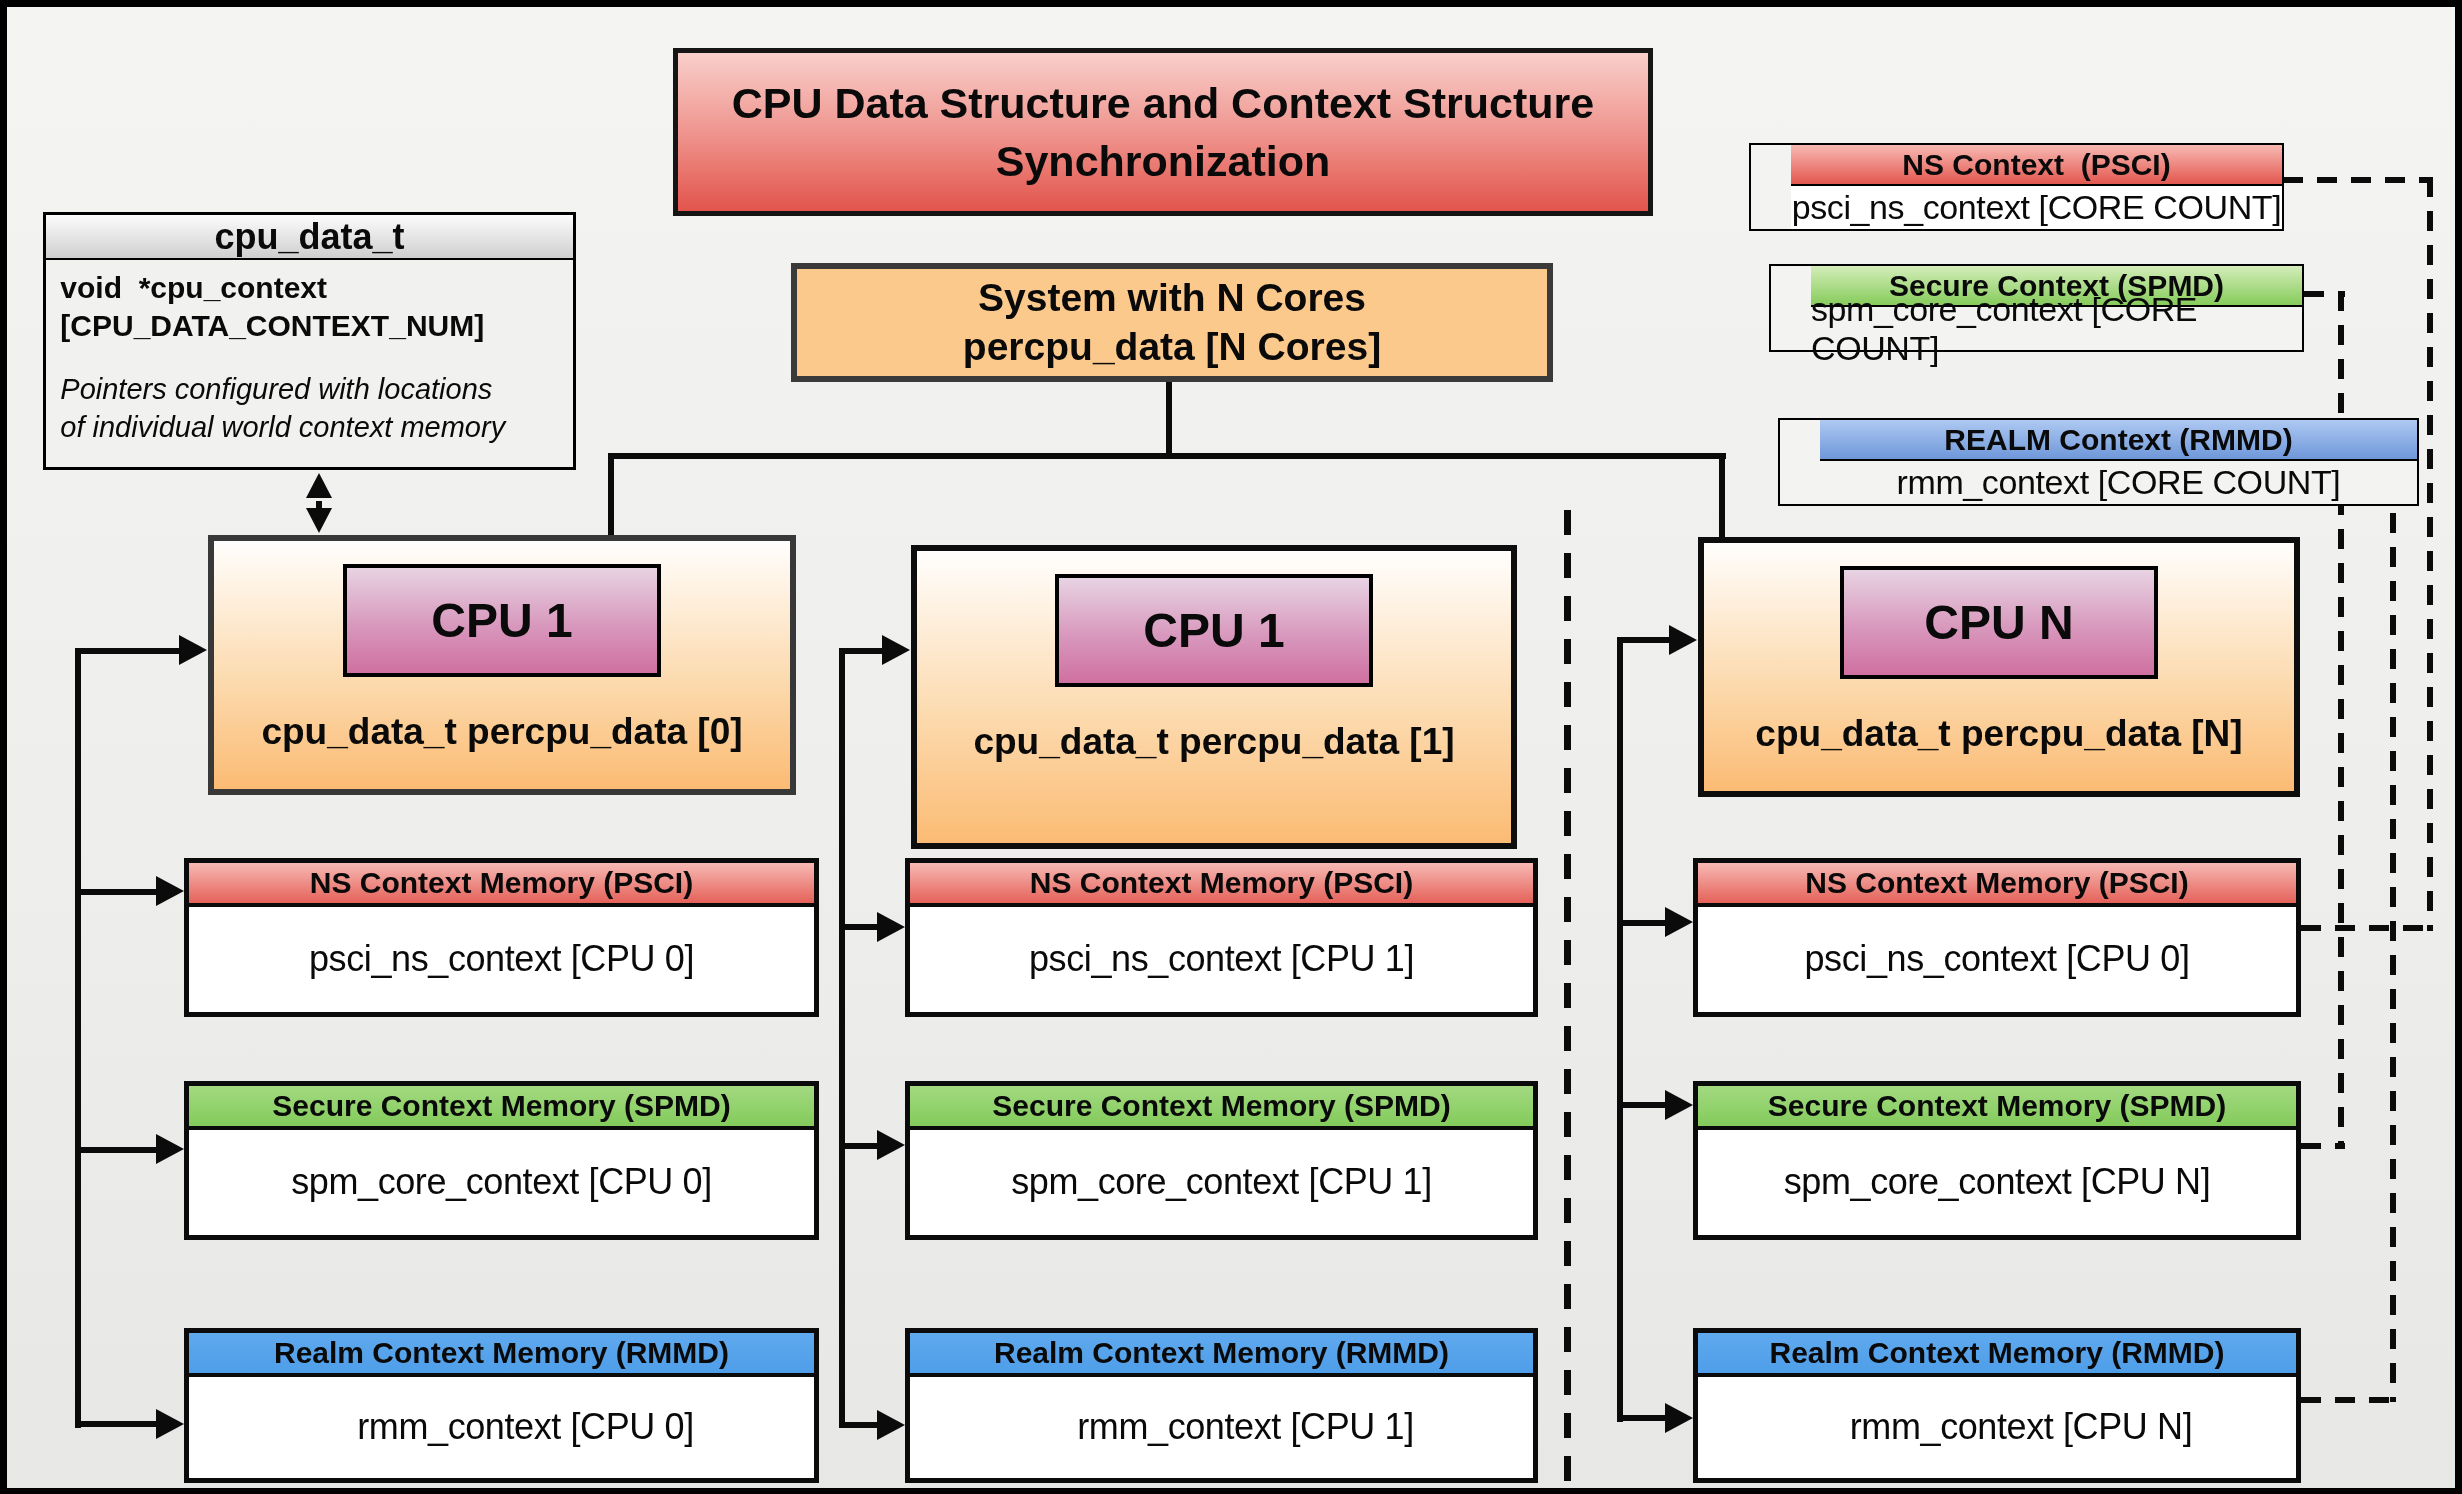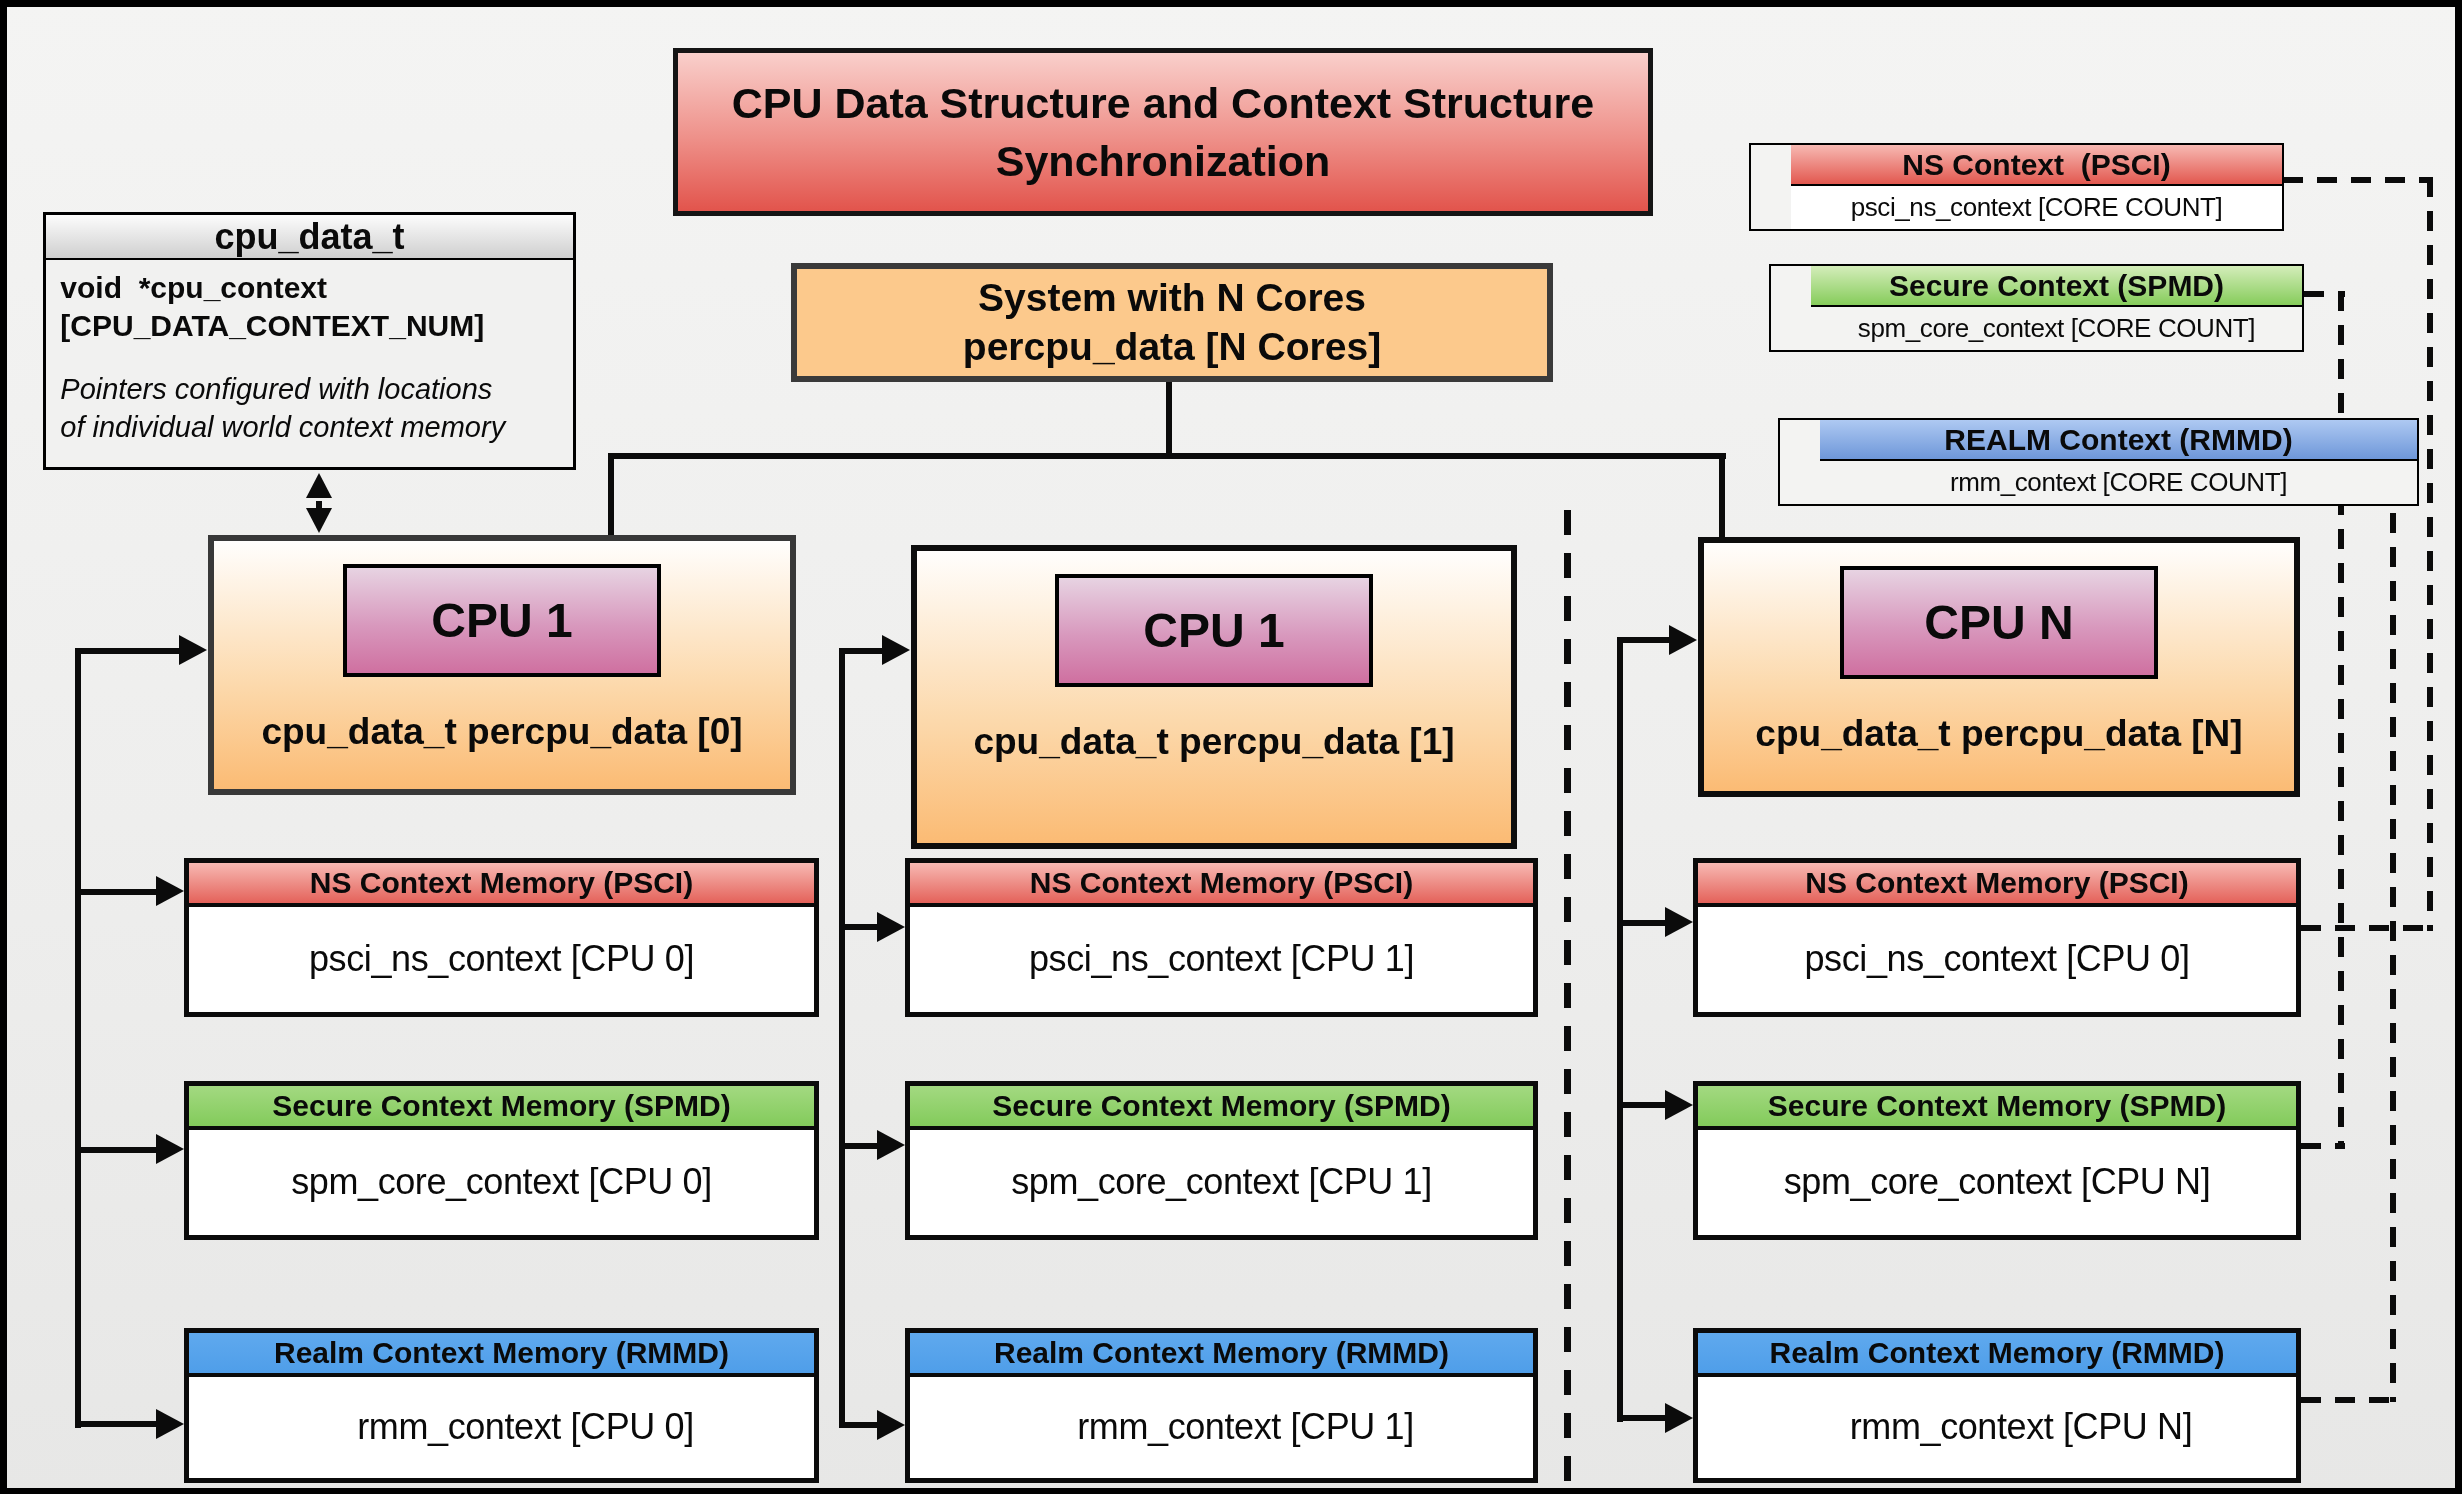--- a/index.html
+++ b/index.html
@@ -33,21 +33,21 @@
   .n-line{font-size:29px;font-style:italic;line-height:1.3;}
   .spacer30{height:27px;}
   
   .system{left:791px;top:263px;width:762px;height:119px;border:6.2px solid #3a3a3a;background:#fcc98c;
     display:flex;flex-direction:column;align-items:center;justify-content:center;gap:5.3px;
     font-size:39px;font-weight:bold;z-index:5;text-align:center;}
   
   .lg{border:2.7px solid #000;z-index:5;background:#f3f3f2;padding-left:40px;}
   .lg-hdr{height:39px;border-bottom:2.7px solid #000;display:flex;align-items:center;justify-content:center;
     font-size:30px;font-weight:bold;white-space:pre;}
-  .lg-bdy{height:43px;display:flex;align-items:center;justify-content:center;font-size:26px;letter-spacing:-0.4px;}
+  .lg-bdy{height:43px;display:flex;align-items:center;justify-content:center;font-size:34px;letter-spacing:-0.4px;}
   .lg-red{background:linear-gradient(180deg,#f7b9b3,#e2584f);}
   .lg-green{background:linear-gradient(180deg,#d4edba,#86cc5b);}
   .lg-blue{background:linear-gradient(180deg,#aec9f2,#6e97d9);}
   
   .cpu{border:6.2px solid #0d0d0d;z-index:5;display:flex;flex-direction:column;align-items:center;
     background:linear-gradient(180deg,#fffefd 0%,#fcd9ac 58%,#fbbb74 100%);}
   .chip{margin-top:23px;width:310px;height:105px;border:4.5px solid #000;
     background:linear-gradient(180deg,#e7d3e2 0%,#d898bd 55%,#cf70a0 100%);
     display:flex;align-items:center;justify-content:center;font-size:48px;font-weight:bold;}
   .cpu-label{margin-top:34px;font-size:37px;font-weight:bold;white-space:pre;}

